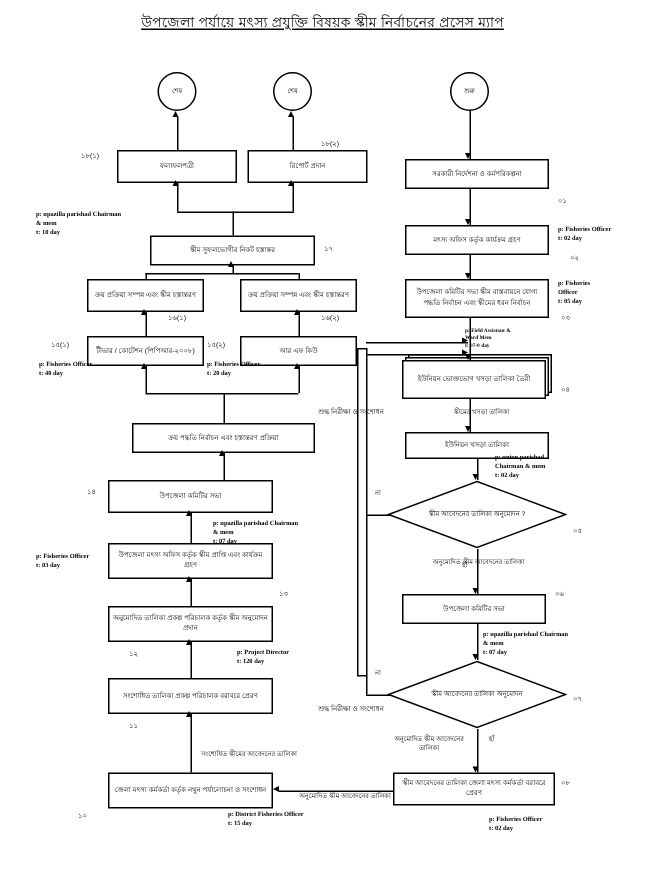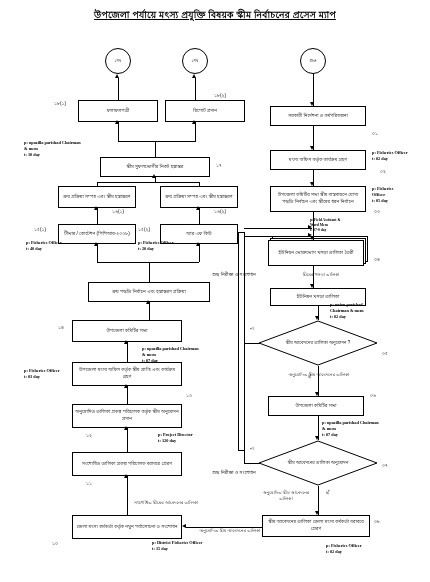--- a/index.html
+++ b/index.html
@@ -11,21 +11,21 @@
     overflow: hidden;
     position: relative;
   }
   #canvas { position: absolute; inset: 0; }
 
   .title {
     position: absolute;
     top: 8px; left: 0; width: 430px;
     text-align: center;
     font-size: 9.2px;
-    font-weight: bold;
+    font-weight: normal;
     text-decoration: underline;
     letter-spacing: .2px;
     white-space: nowrap;
   }
 
   
   .node { position: absolute; }
 
   .box {
     border: 1px solid #000;

